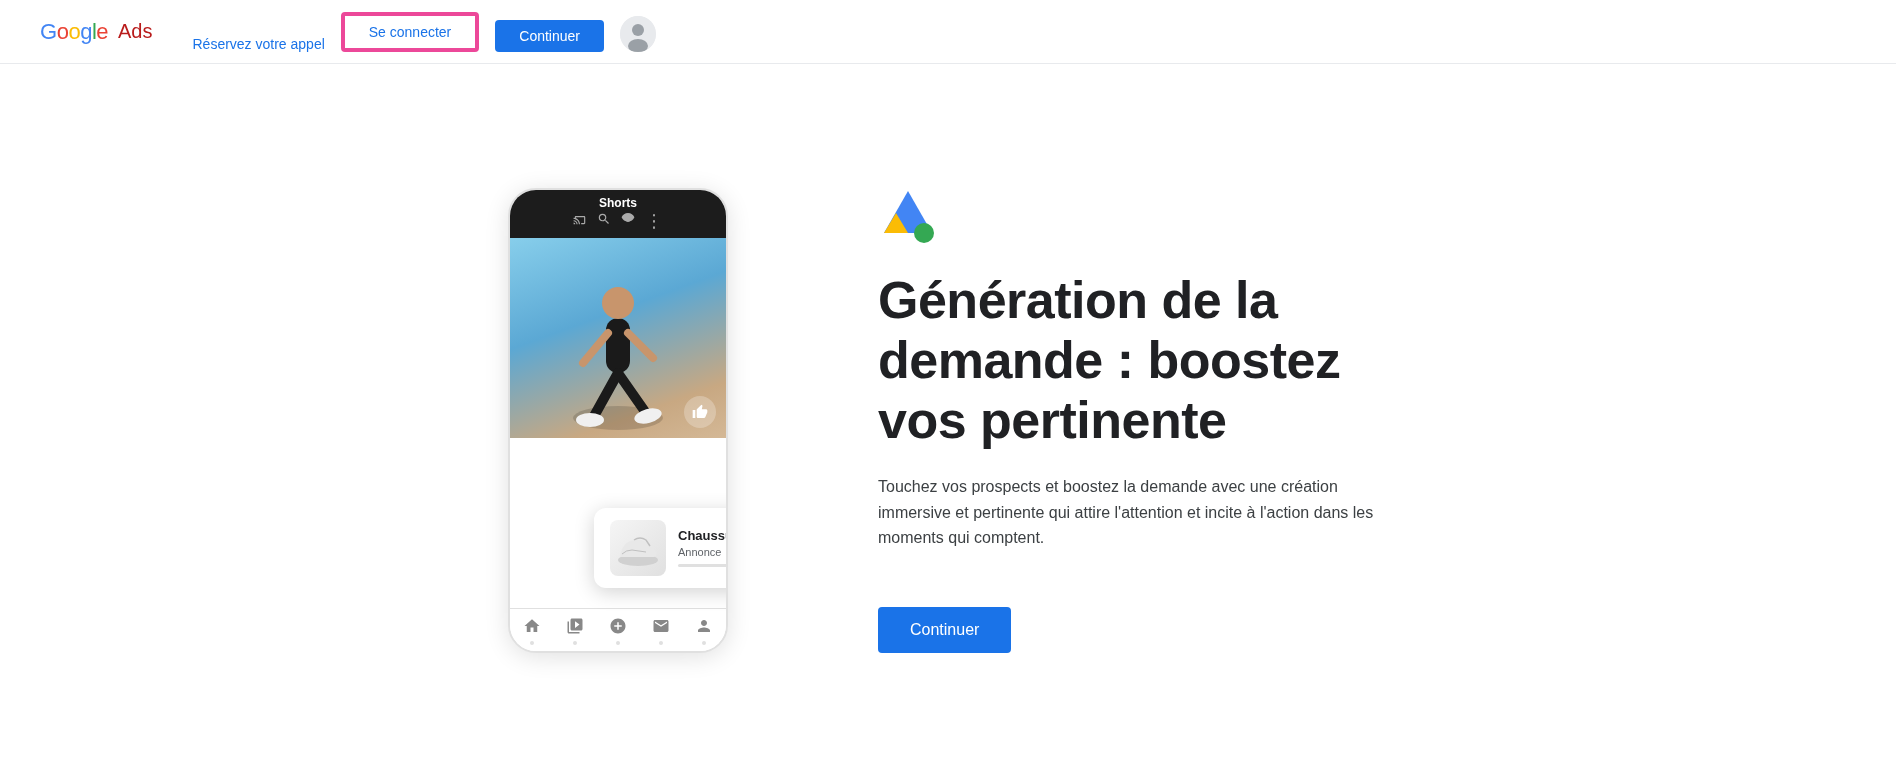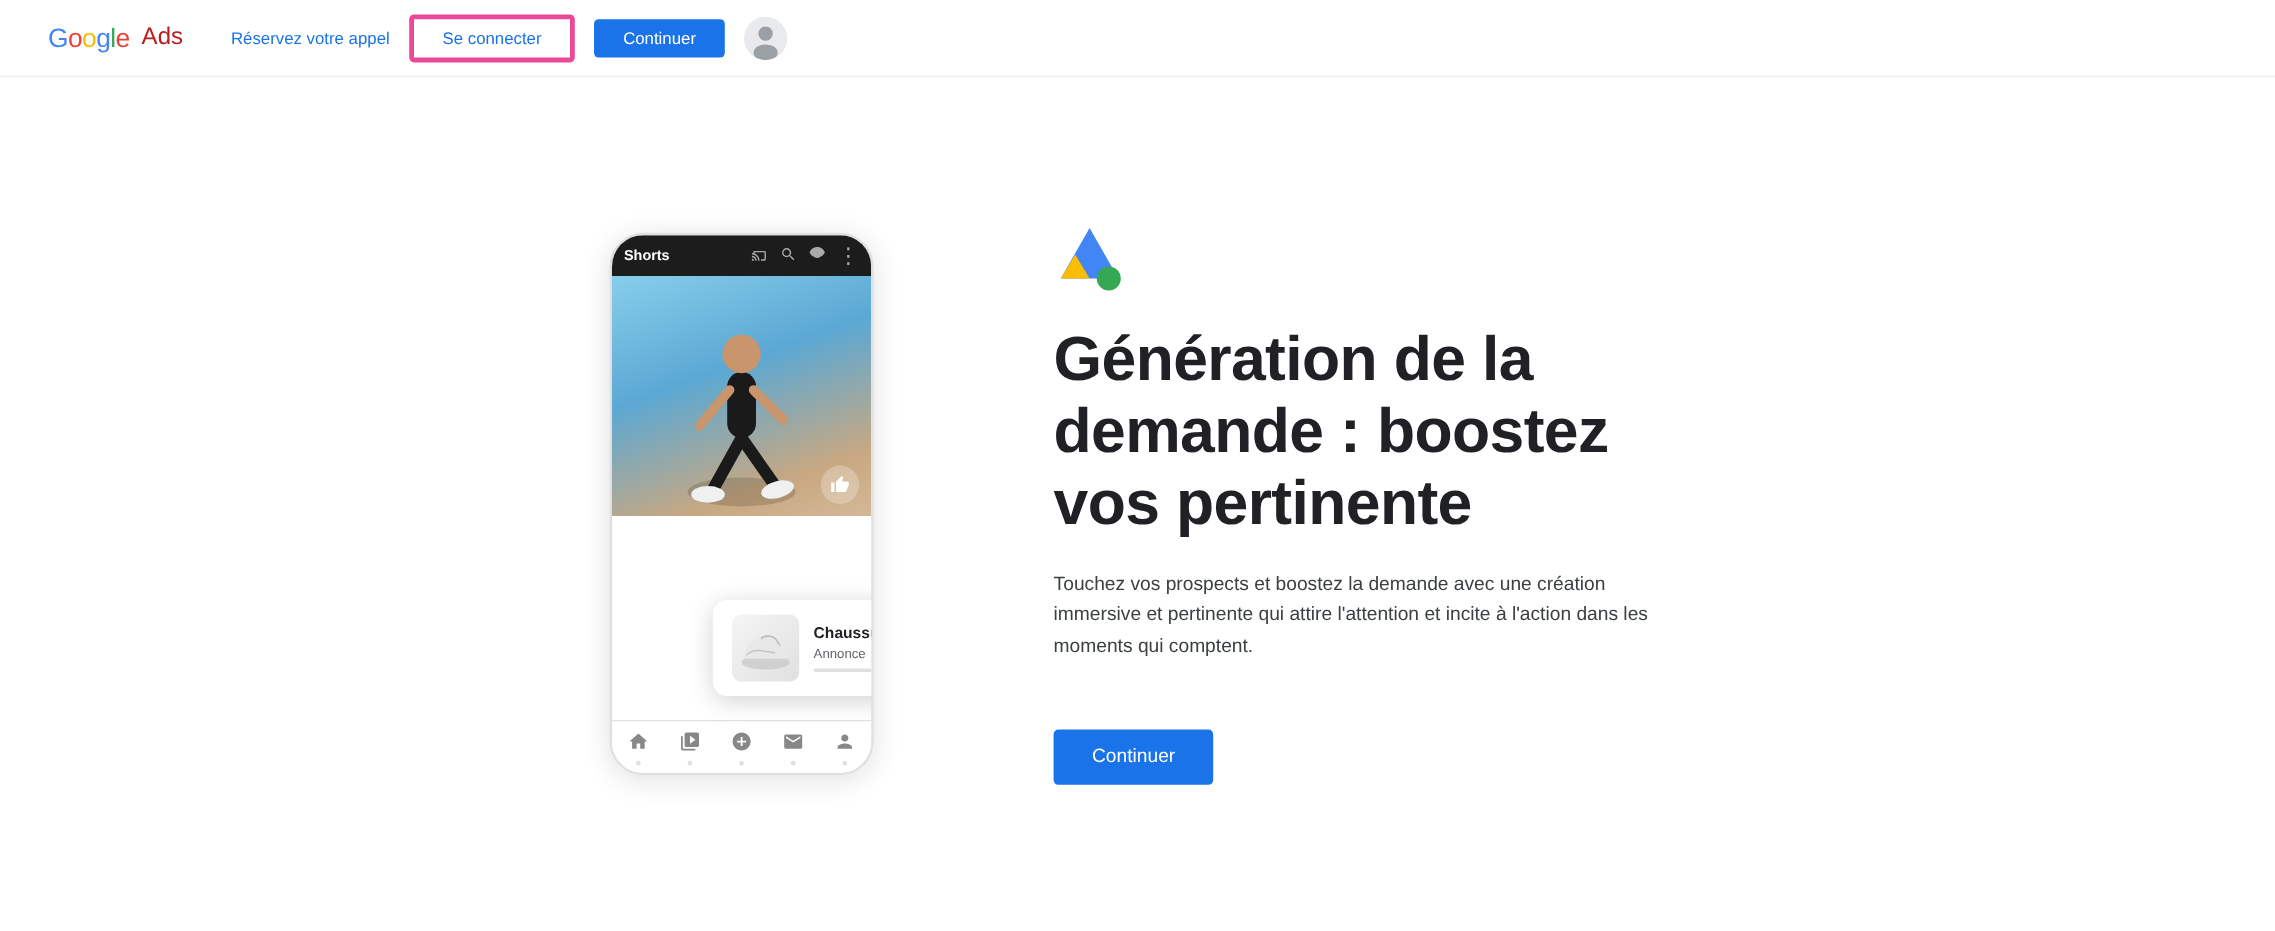--- a/index.html
+++ b/index.html
@@ -62,21 +62,21 @@
     }
     .nav-link.active {
       font-weight: 600;
       color: #202124;
       border-bottom: 2px solid #1a73e8;
       border-radius: 0;
       padding-bottom: 6px;
     }
     .nav-actions {
       display: flex;
-      align-items: center;
+      align-items: flex-end;
       gap: 16px;
     }
     .nav-call-link {
       font-size: 14px;
       color: #1a73e8;
       text-decoration: none;
       cursor: pointer;
       white-space: nowrap;
     }
     .btn-signin {
@@ -141,20 +141,21 @@
       margin: 0 auto;
     }
 
     
     .shorts-bar {
       background: #1c1c1c;
       padding: 6px 10px;
       display: flex;
       align-items: center;
       justify-content: space-between;
+      flex-direction: column;
     }
     .shorts-label {
       color: #fff;
       font-size: 12px;
       font-weight: 600;
     }
     .shorts-icons {
       display: flex;
       gap: 10px;
       align-items: center;

